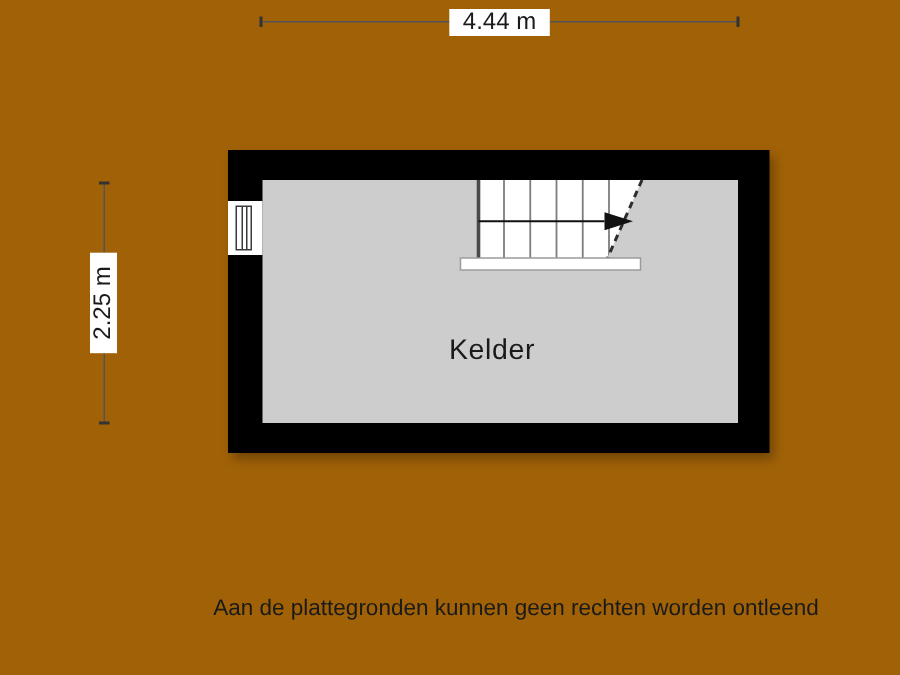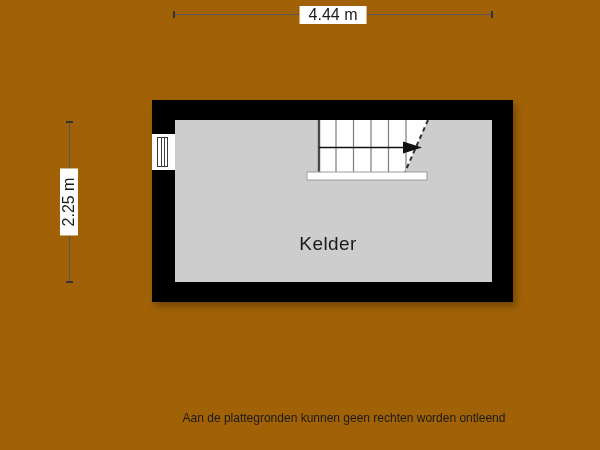--- a/index.html
+++ b/index.html
@@ -32,26 +32,26 @@
 
   
   .window-gap{position:absolute;left:152px;top:134px;width:23px;height:36px;background:#ffffff;}
   .window-frame{position:absolute;left:157px;top:137px;width:11px;height:30px;
                 border:1.5px solid #3a3a3a;box-sizing:border-box;background:#ffffff;}
   .window-glass{position:absolute;left:50%;top:0;bottom:0;width:4px;transform:translateX(-50%);
                 border-left:1px solid #3a3a3a;border-right:1px solid #3a3a3a;box-sizing:border-box;}
 
   .stair-svg{position:absolute;left:300px;top:118px;width:136px;height:66px;}
 
-  .room-label{position:absolute;left:328px;top:244px;transform:translate(-50%,-50%);
+  .room-label{position:absolute;left:328px;top:234px;transform:translate(-50%,-50%);
               font-size:19px;letter-spacing:0.4px;color:var(--text);white-space:nowrap;}
 
   
-  .footer{position:absolute;left:344px;top:410px;transform:translateX(-50%);
-          text-align:left;font-size:12px;line-height:16.5px;color:var(--text);white-space:nowrap;}
+  .footer{position:absolute;left:344px;top:398px;transform:translateX(-50%);
+          text-align:left;font-size:15px;line-height:16.5px;color:var(--text);white-space:nowrap;}
 </style>
 </head>
 <body>
 
 <div id="canvas">
 
   <div>
     <div class="dim-line-h" style="left:174px;top:14px;width:318px;"></div>
     <div class="dim-tick-v" style="left:173px;top:11px;"></div>
     <div class="dim-tick-v" style="left:491px;top:11px;"></div>

